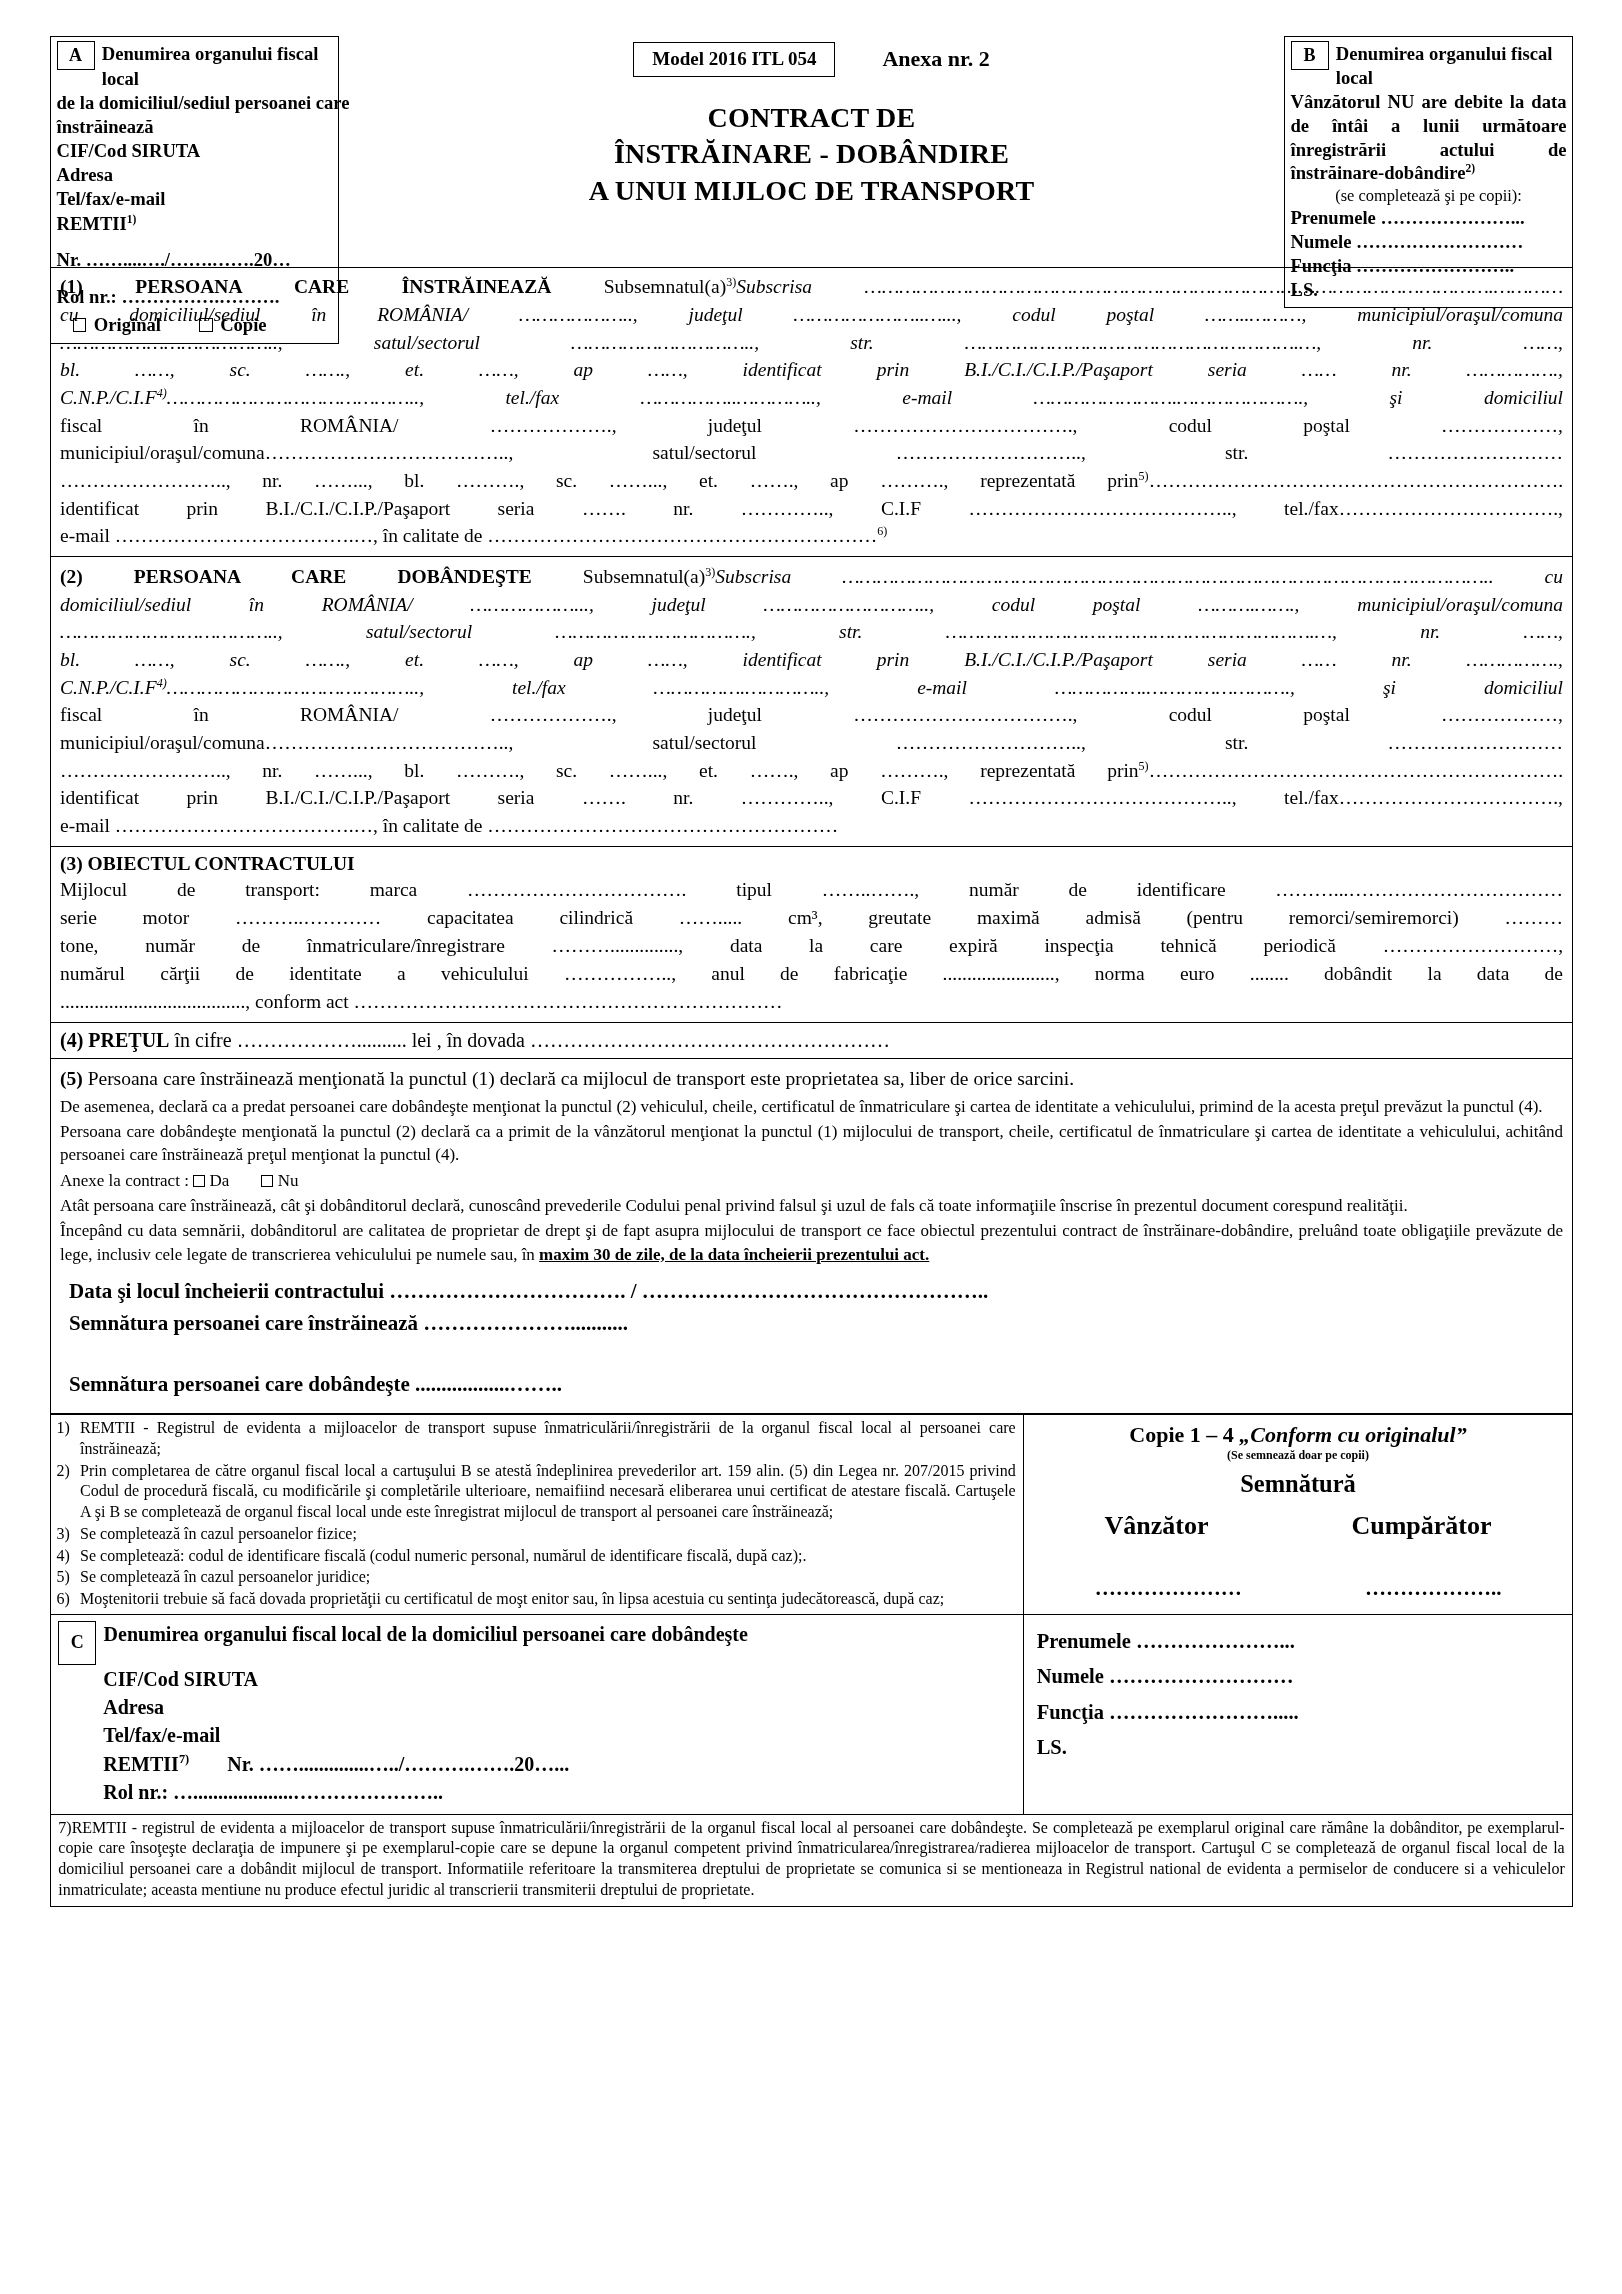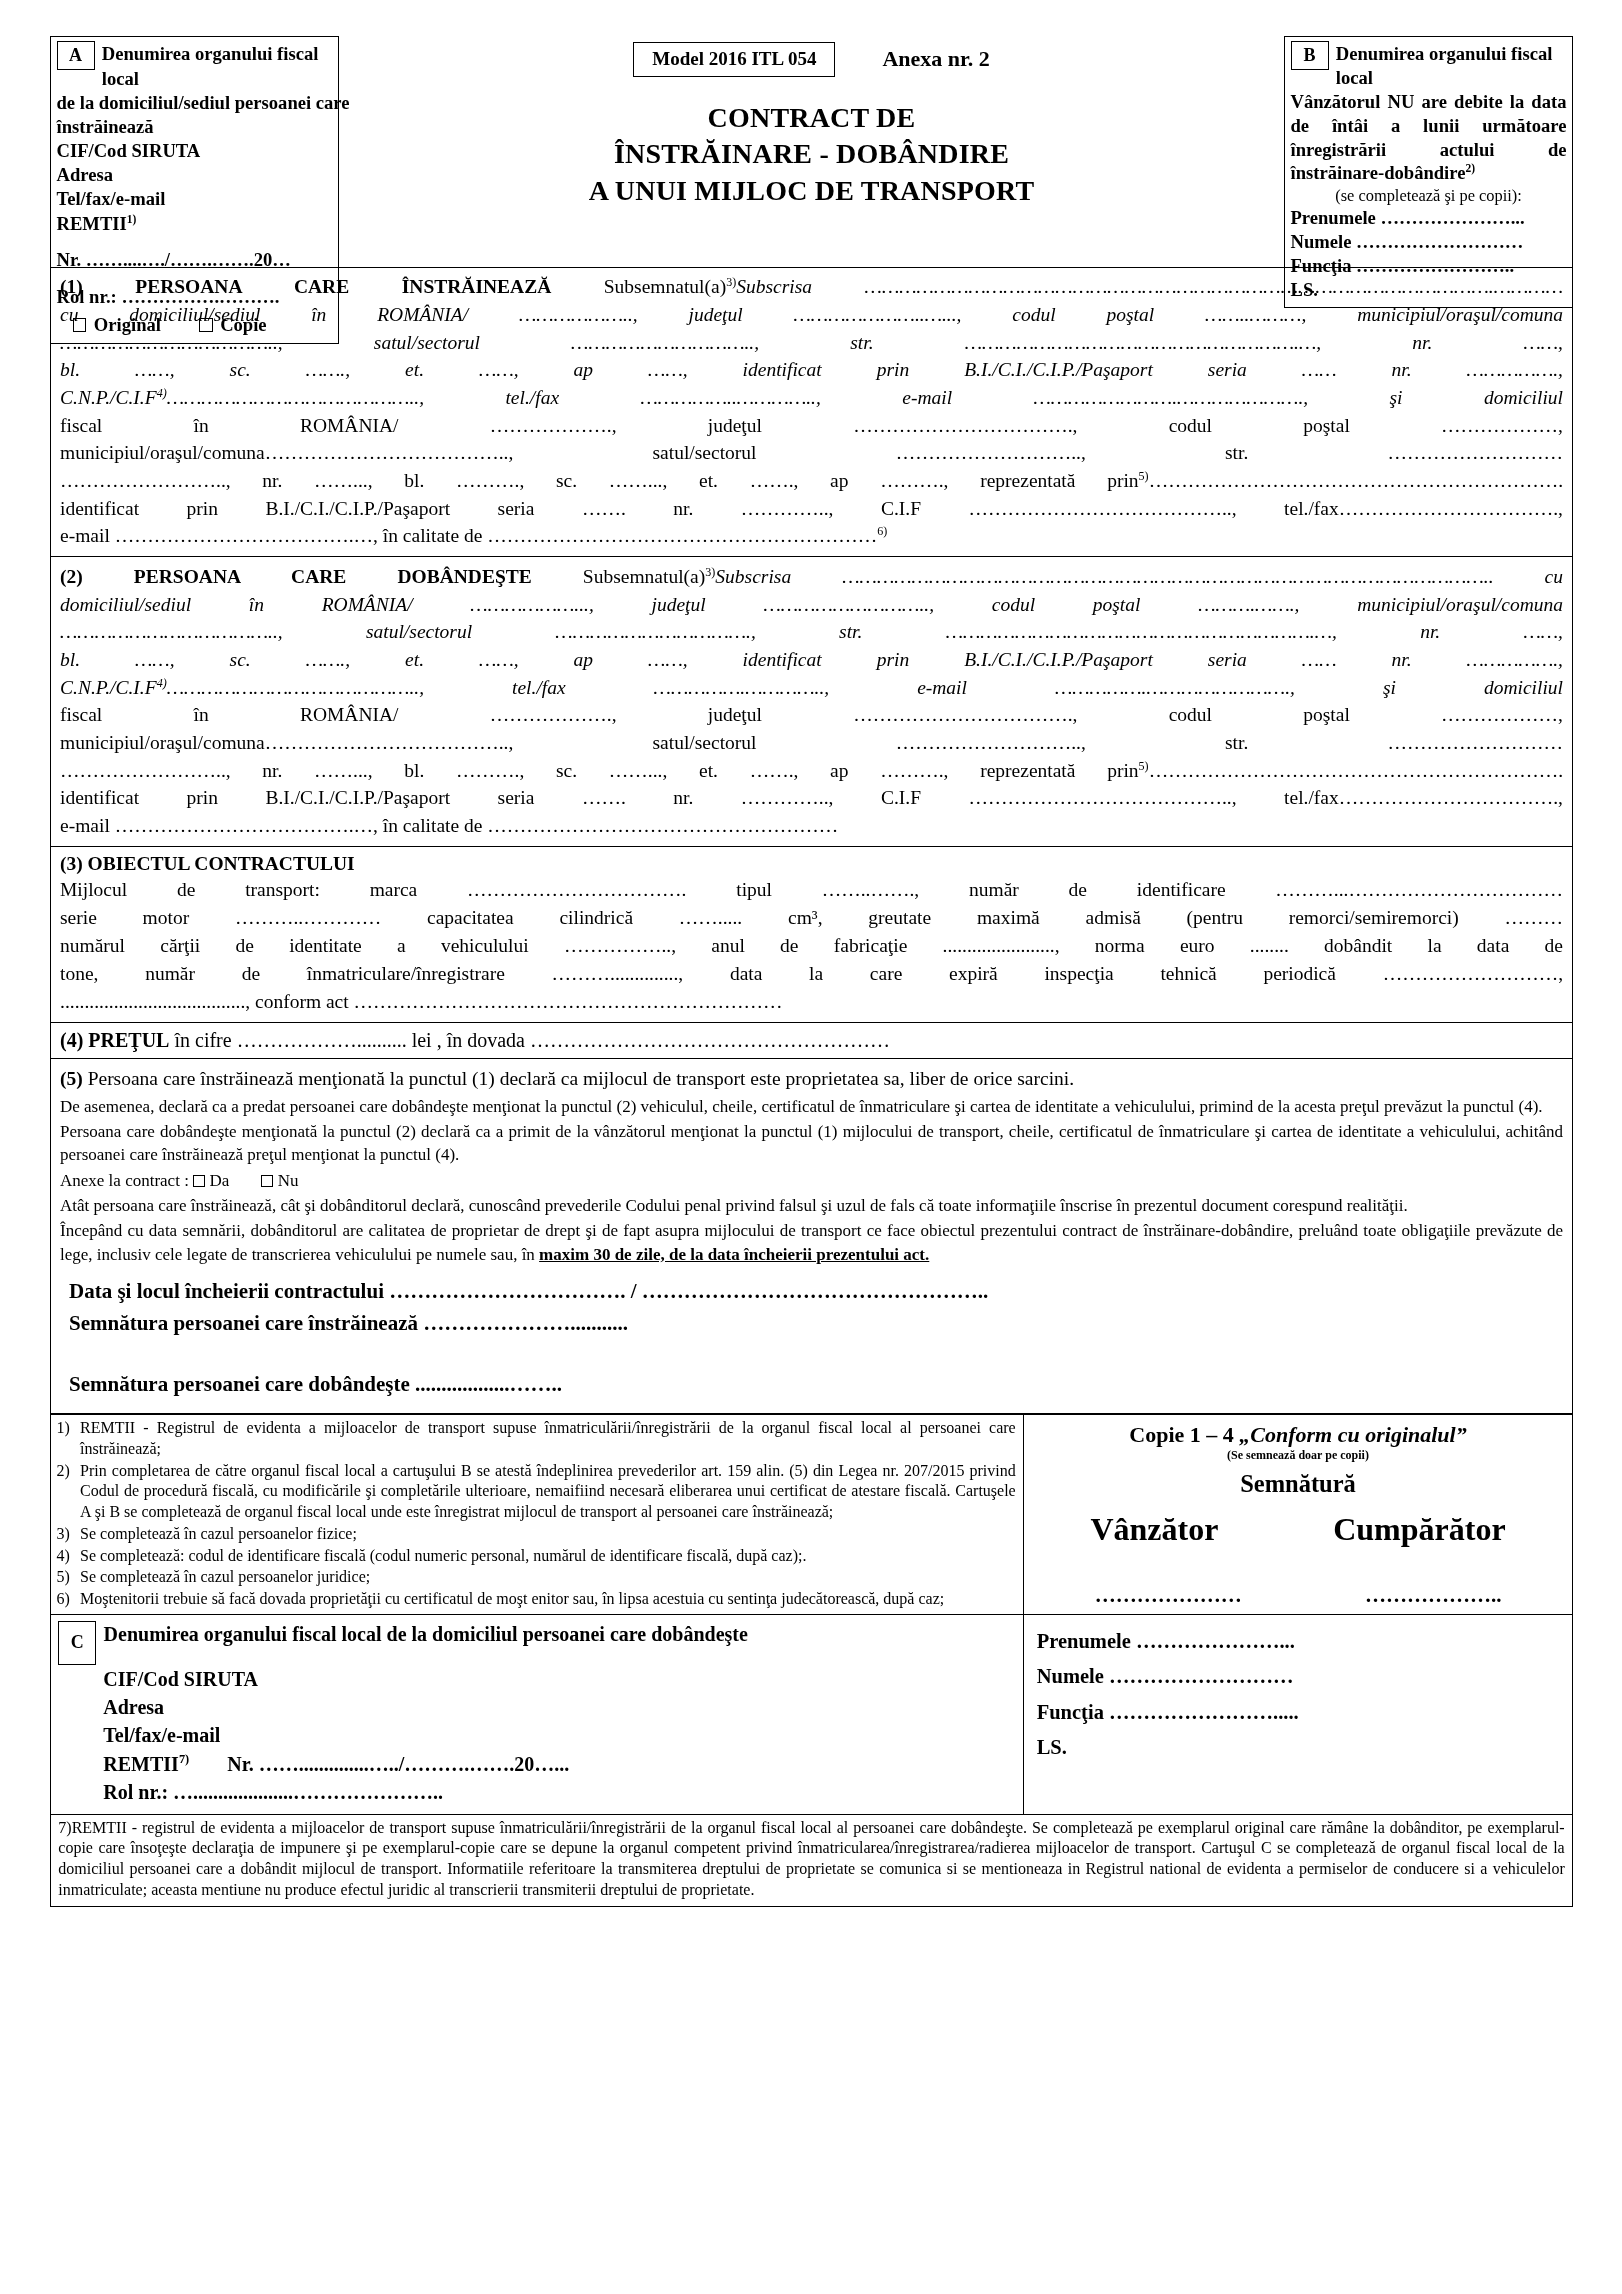--- a/index.html
+++ b/index.html
@@ -220,21 +220,21 @@
     padding:7.3px 9px 3.6px 9px;
     text-align:center;
   }
   .copie .t1{font-size:22px;font-weight:bold;}
   .copie .t1 em{font-style:italic;}
   .copie .t2{font-size:12px;font-weight:bold;margin-top:0px;}
   .copie .t3{font-size:24.5px;font-weight:bold;margin-top:7.3px;}
   .copie .names{
     display:flex;
     justify-content:space-around;
-    font-size:32px;
+    font-size:26px;
     font-weight:bold;
     margin-top:12.7px;
   }
   .copie .dots{
     display:flex;
     justify-content:space-around;
     font-size:21px;
     font-weight:bold;
     margin-top:35px;
   }
@@ -350,22 +350,22 @@
       <div class="p-rm">municipiul/oraşul/comuna……………………………….., satul/sectorul ……………………….., str. ………………………</div>
       <div class="p-rm"><span>…………………….., nr. ……..., bl. ………., sc. ……..., et. ……., ap ………., reprezentată prin</span><sup>5)</sup><span>……………………………………………………….</span></div>
       <div class="p-rm">identificat prin B.I./C.I./C.I.P./Paşaport seria ……. nr. ………….., C.I.F ………………………………….., tel./fax…………………………….,</div>
       <div class="p-rm-left">e-mail ……………………………….…, în calitate de ………………………………………………</div>
     </div>
 
     <div class="sect sect3">
       <h4>(3) OBIECTUL CONTRACTULUI</h4>
       <div class="line">Mijlocul de transport: marca ……………………………. tipul ……..……., număr de identificare ………...……………………………</div>
       <div class="line">serie motor ………..………… capacitatea cilindrică ……..... cm³, greutate maximă admisă (pentru remorci/semiremorci) ………</div>
+      <div class="line">tone, număr de înmatriculare/înregistrare ……….............., data la care expiră inspecţia tehnică periodică ………………………,</div>
       <div class="line">numărul cărţii de identitate a vehiculului …………….., anul de fabricaţie ......................., norma euro ........ dobândit la data de</div>
-      <div class="line">tone, număr de înmatriculare/înregistrare ……….............., data la care expiră inspecţia tehnică periodică ………………………,</div>
       <div class="line lastline">......................................, conform act …………………………………………………………</div>
     </div>
 
     <div class="sect sect4">
       <span class="lbl">(4) PREŢUL</span>
       <span>în cifre ……………….......... lei , în dovada ………………………………………………</span>
     </div>
 
     <div class="sect sect5">
       <div class="lead"><span class="b">(5)</span> <span>Persoana care înstrăinează menţionată la punctul (1) declară ca mijlocul de transport este proprietatea sa, liber de orice sarcini.</span></div>

